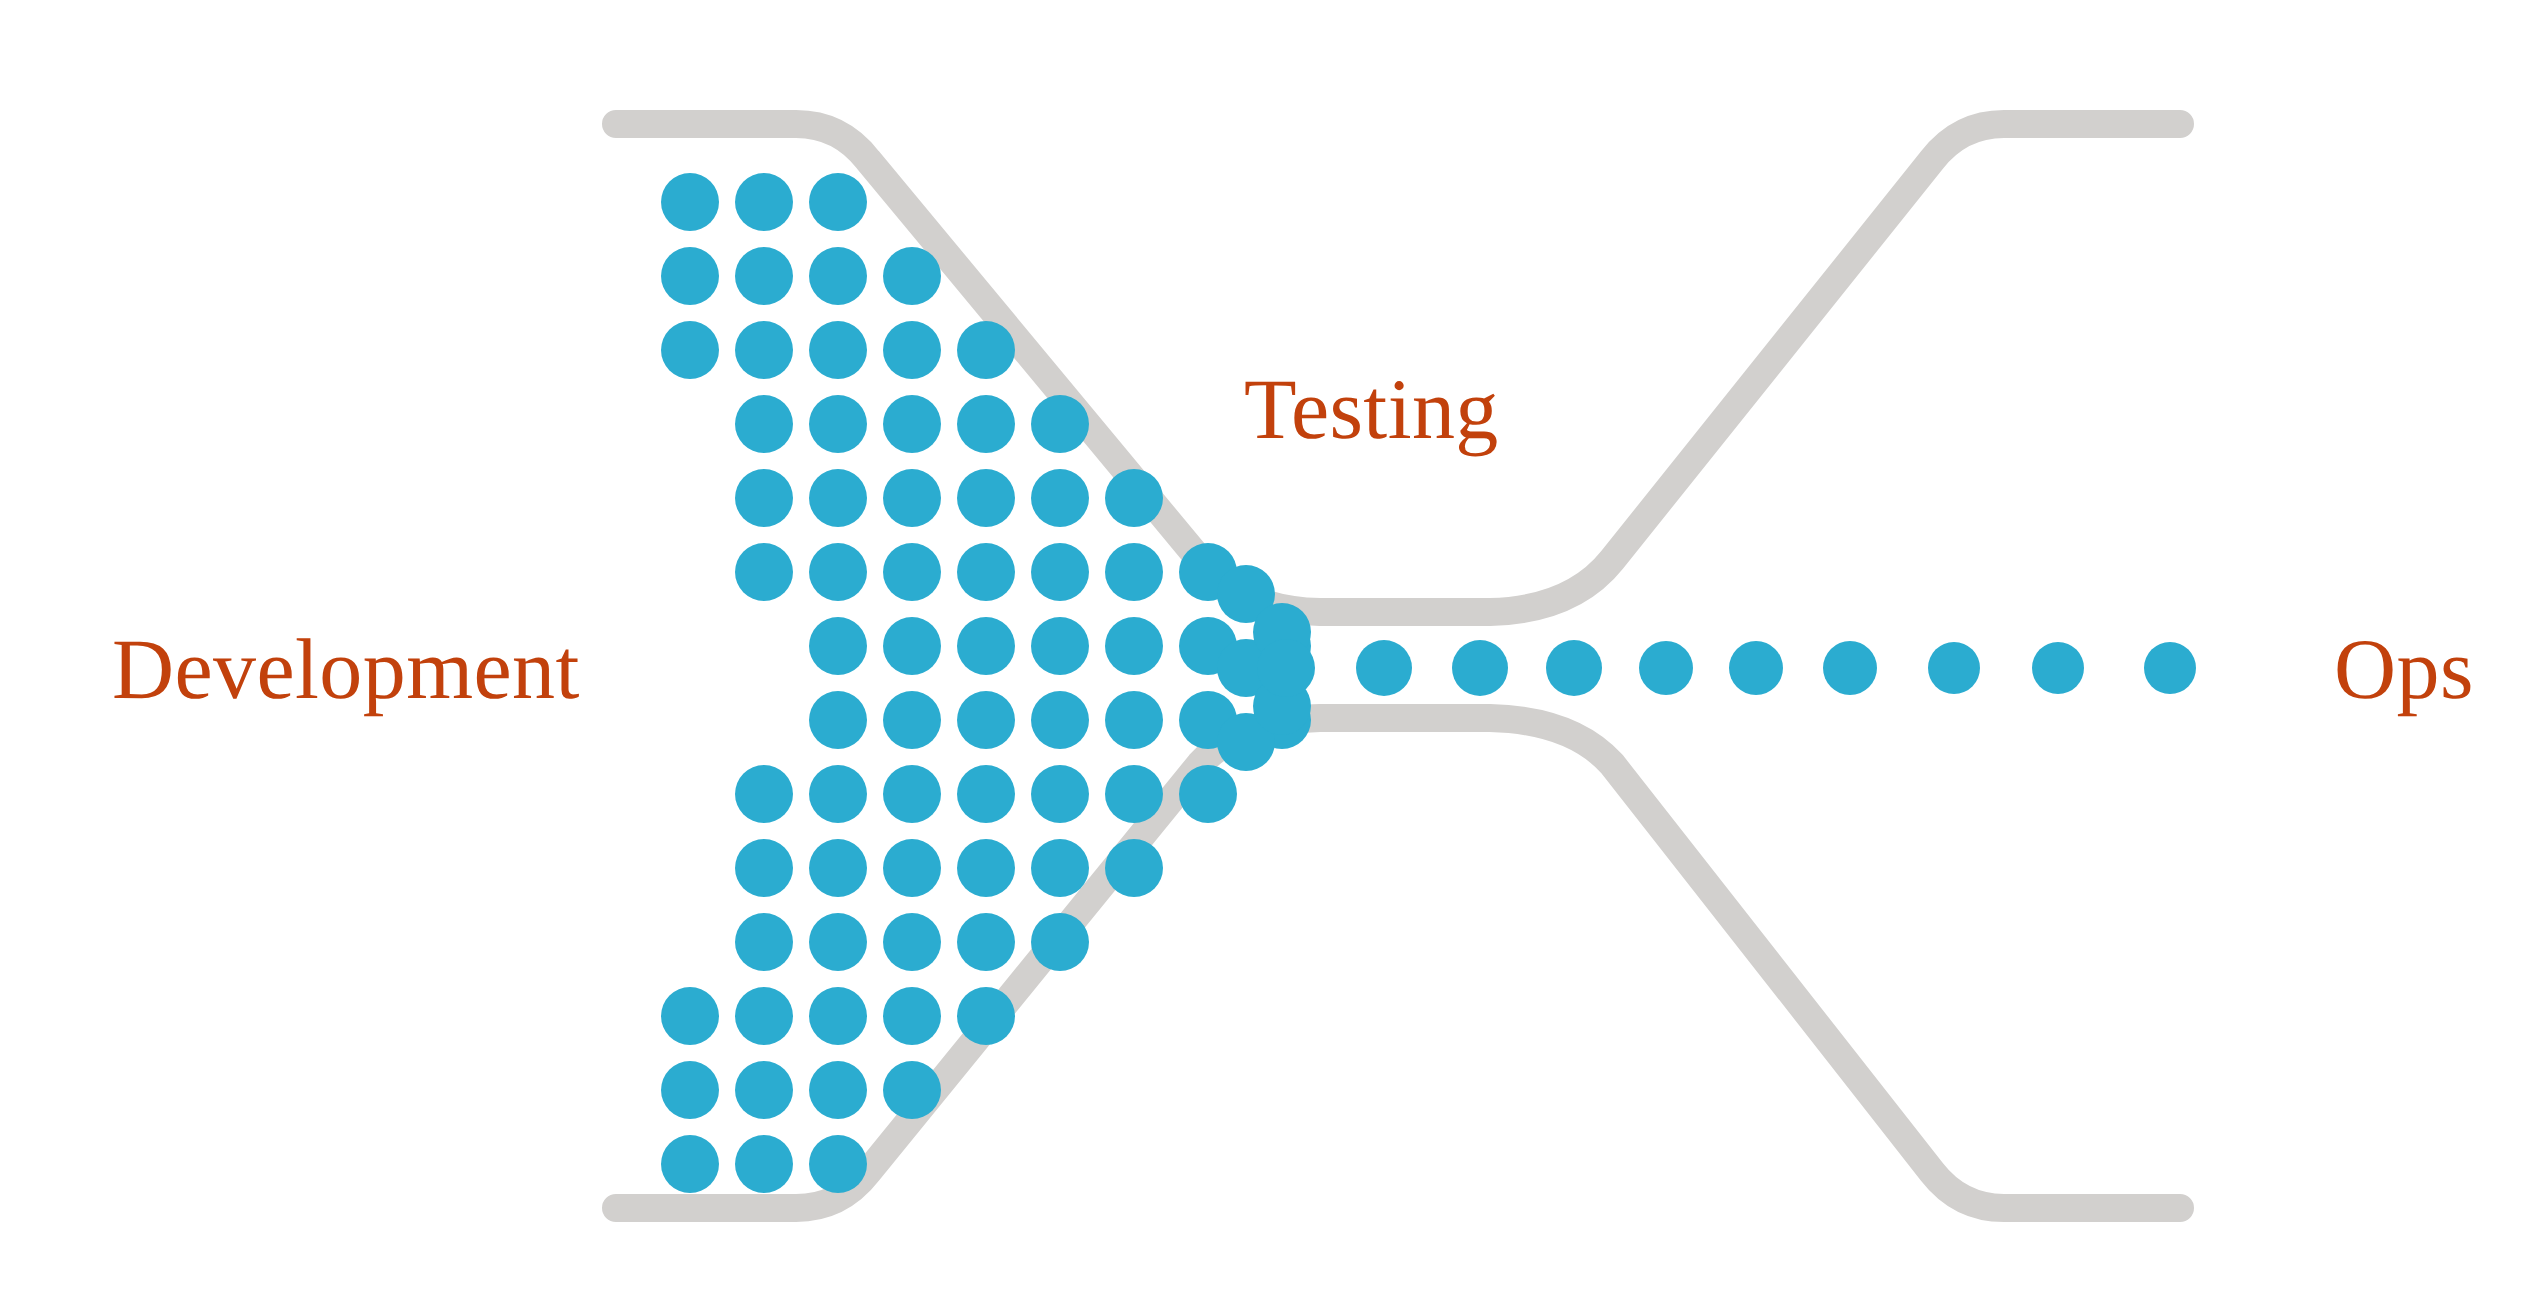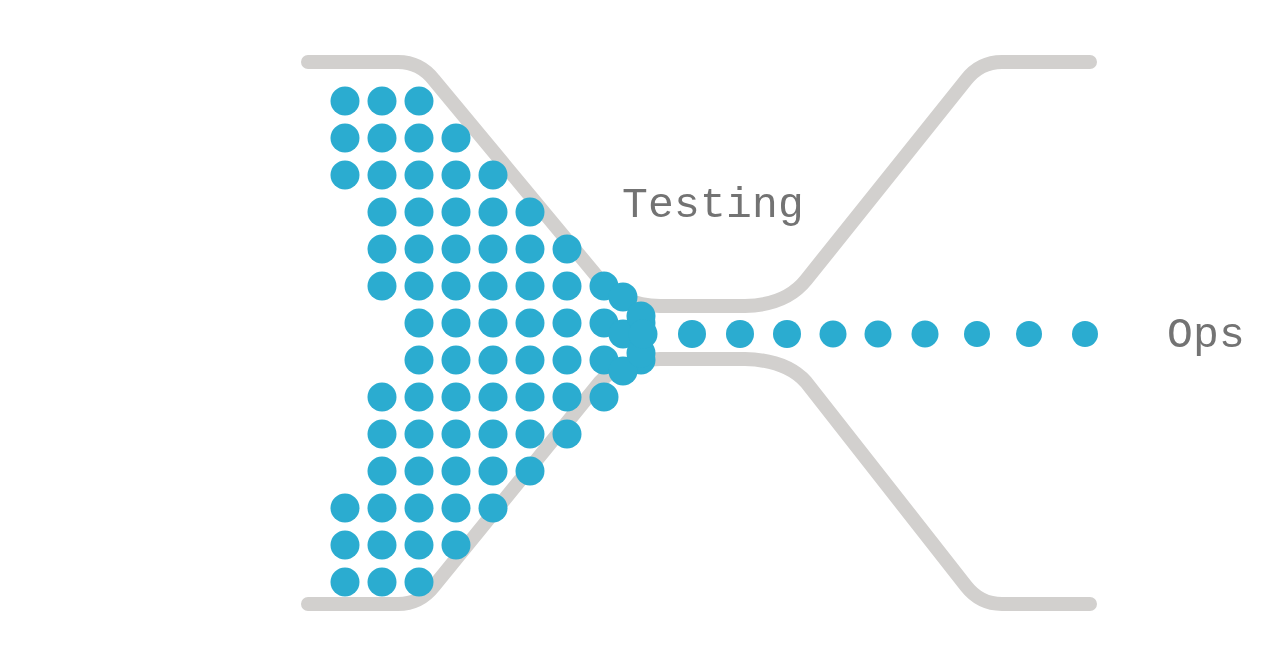--- a/index.html
+++ b/index.html
@@ -22,22 +22,22 @@
   #diagram-svg {
     position: absolute;
     left: 0;
     top: 0;
     width: 1269px;
     height: 655px;
     display: block;
   }
   .stage-label {
     position: absolute;
-    color: #737373;
-    font-family: Liberation Mono, monospace;
+    color: #c2410c;
+    font-family: Liberation Serif, serif;
     font-weight: 400;
     white-space: nowrap;
     letter-spacing: 0.2px;
   }
   #label-development {
     left: 56px;
     top: 308px;
     font-size: 43px;
     line-height: 56px;
   }
@@ -151,18 +151,19 @@
         <circle cx="787" cy="334" r="14" fill="#2bacd0"></circle>
         <circle cx="833" cy="334" r="13.5" fill="#2bacd0"></circle>
         <circle cx="878" cy="334" r="13.5" fill="#2bacd0"></circle>
         <circle cx="925" cy="334" r="13.5" fill="#2bacd0"></circle>
         <circle cx="977" cy="334" r="13" fill="#2bacd0"></circle>
         <circle cx="1029" cy="334" r="13" fill="#2bacd0"></circle>
         <circle cx="1085" cy="334" r="13" fill="#2bacd0"></circle>
       </g>
   </svg>
 
+  <div class="stage-label" id="label-development">Development</div>
 
   <div class="stage-label" id="label-testing">Testing</div>
 
   <div class="stage-label" id="label-ops">Ops</div>
 
 </div>
 
 </body></html>

